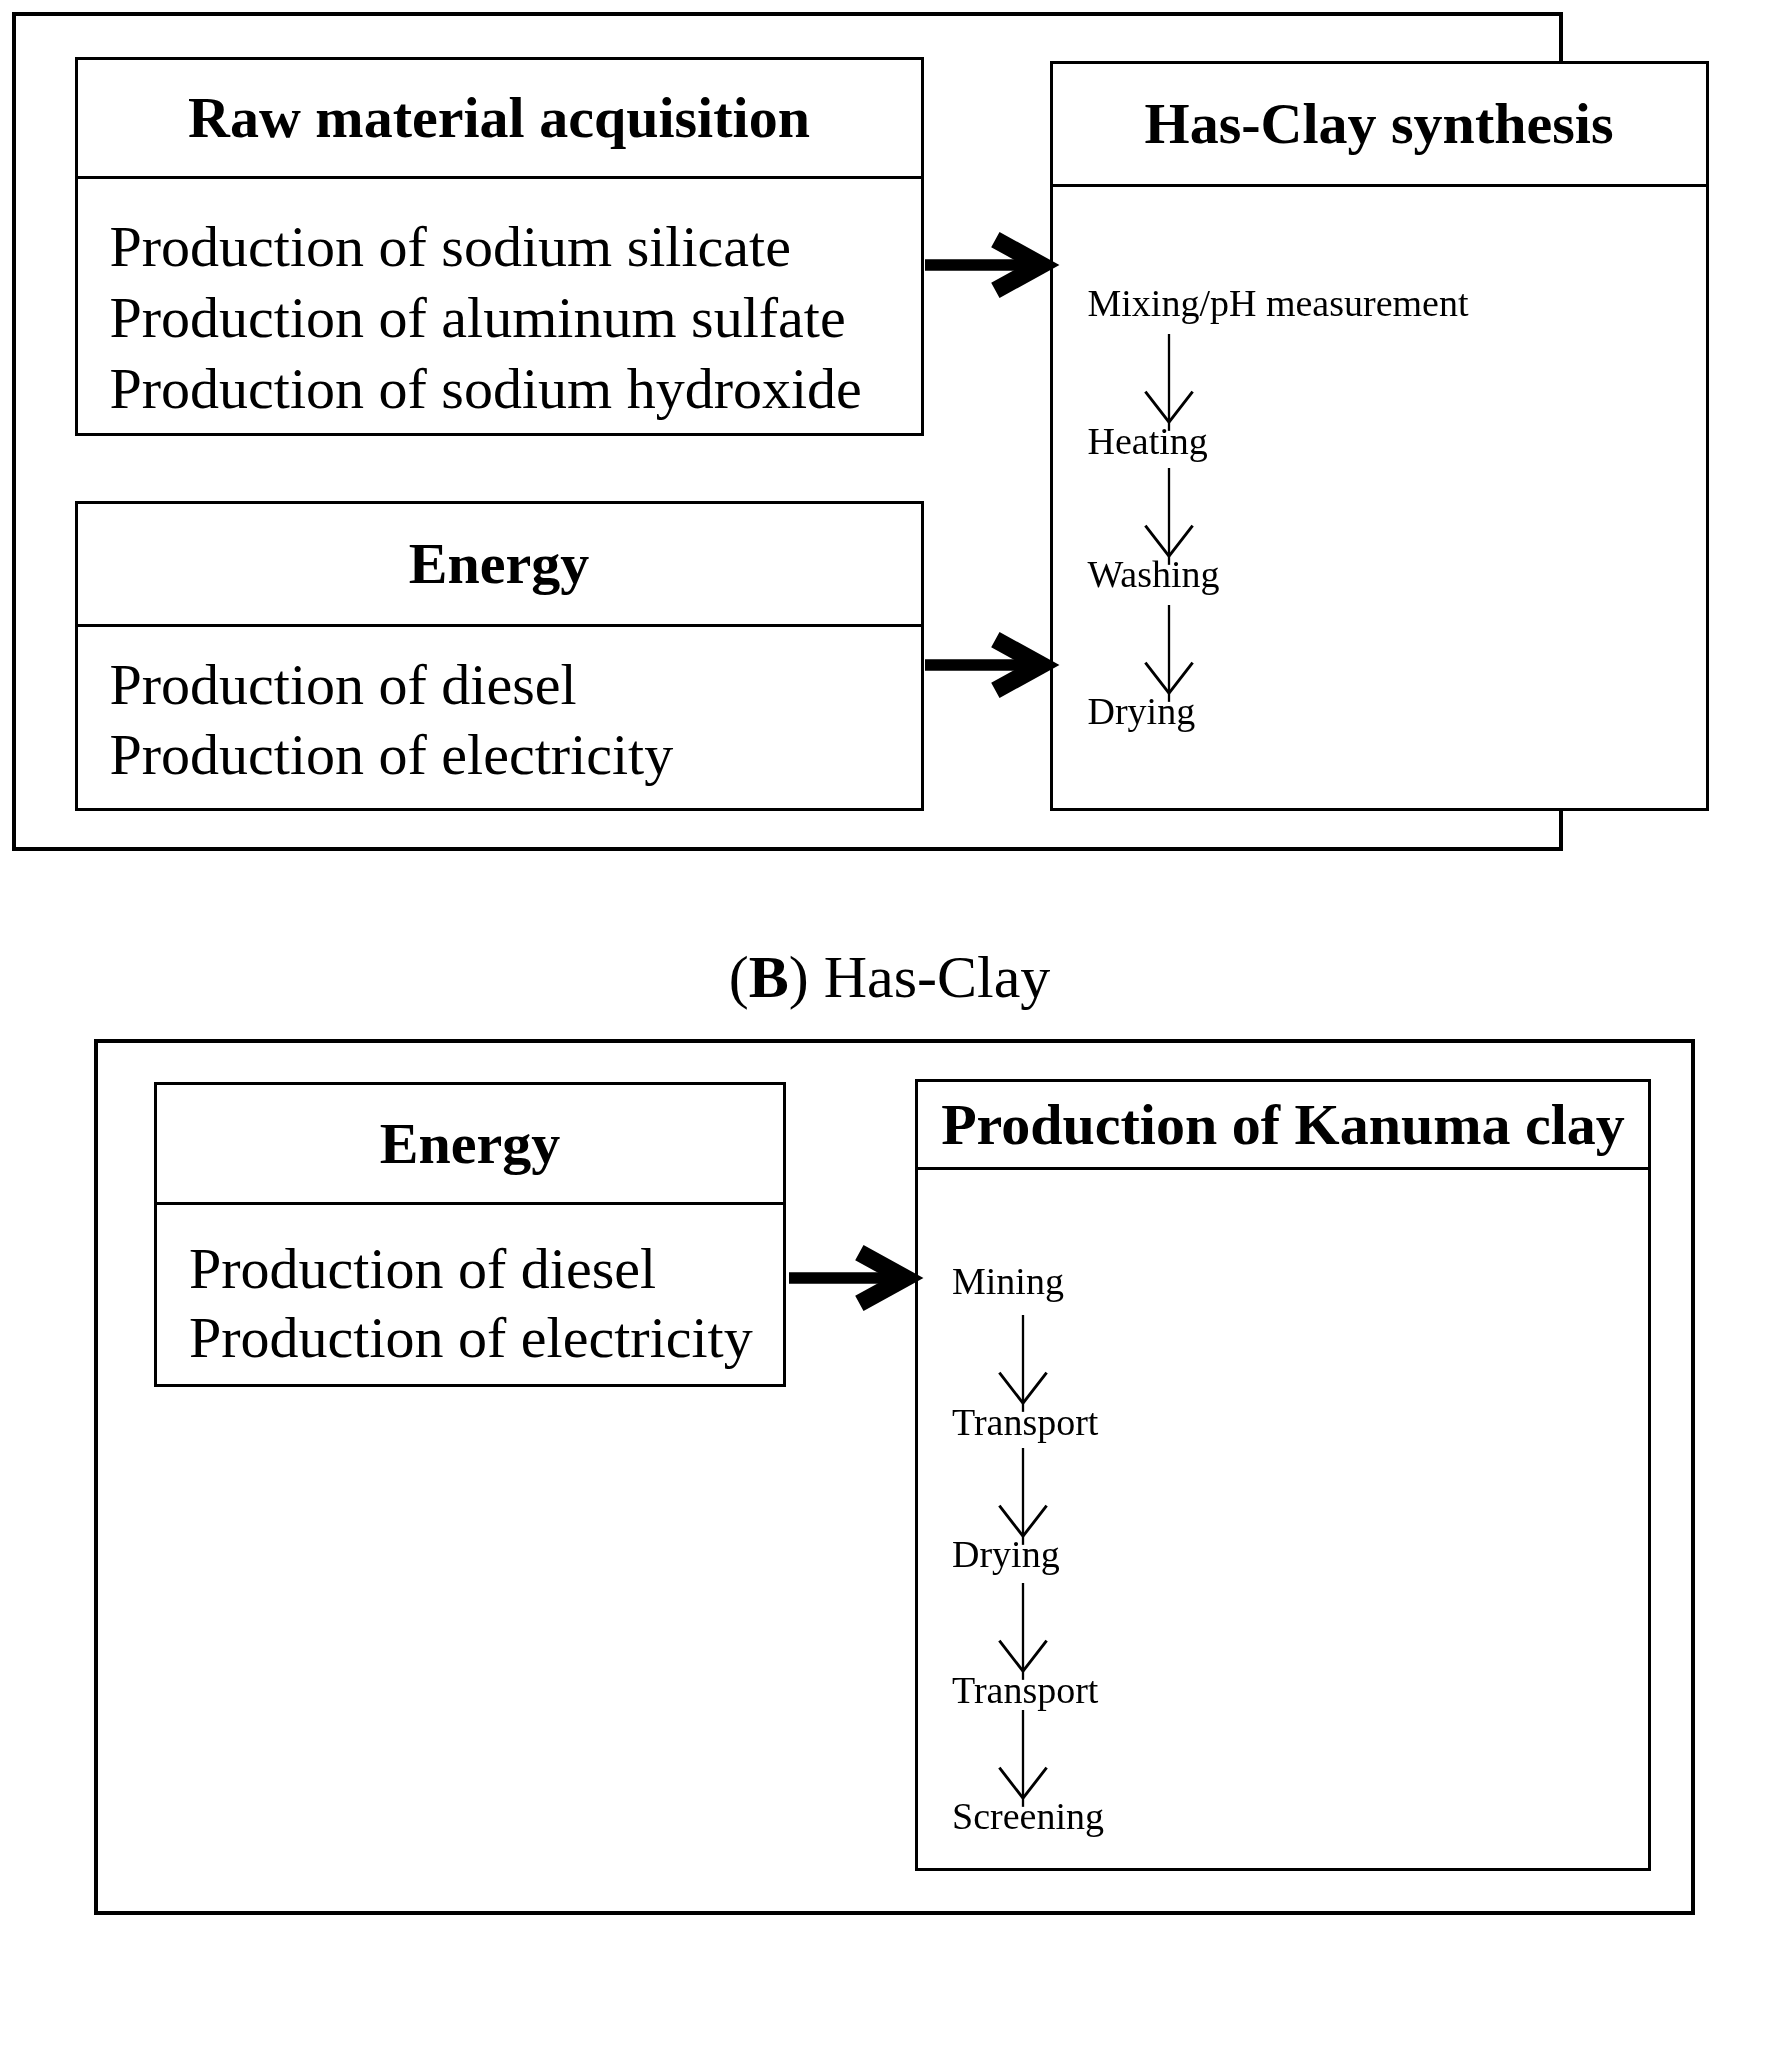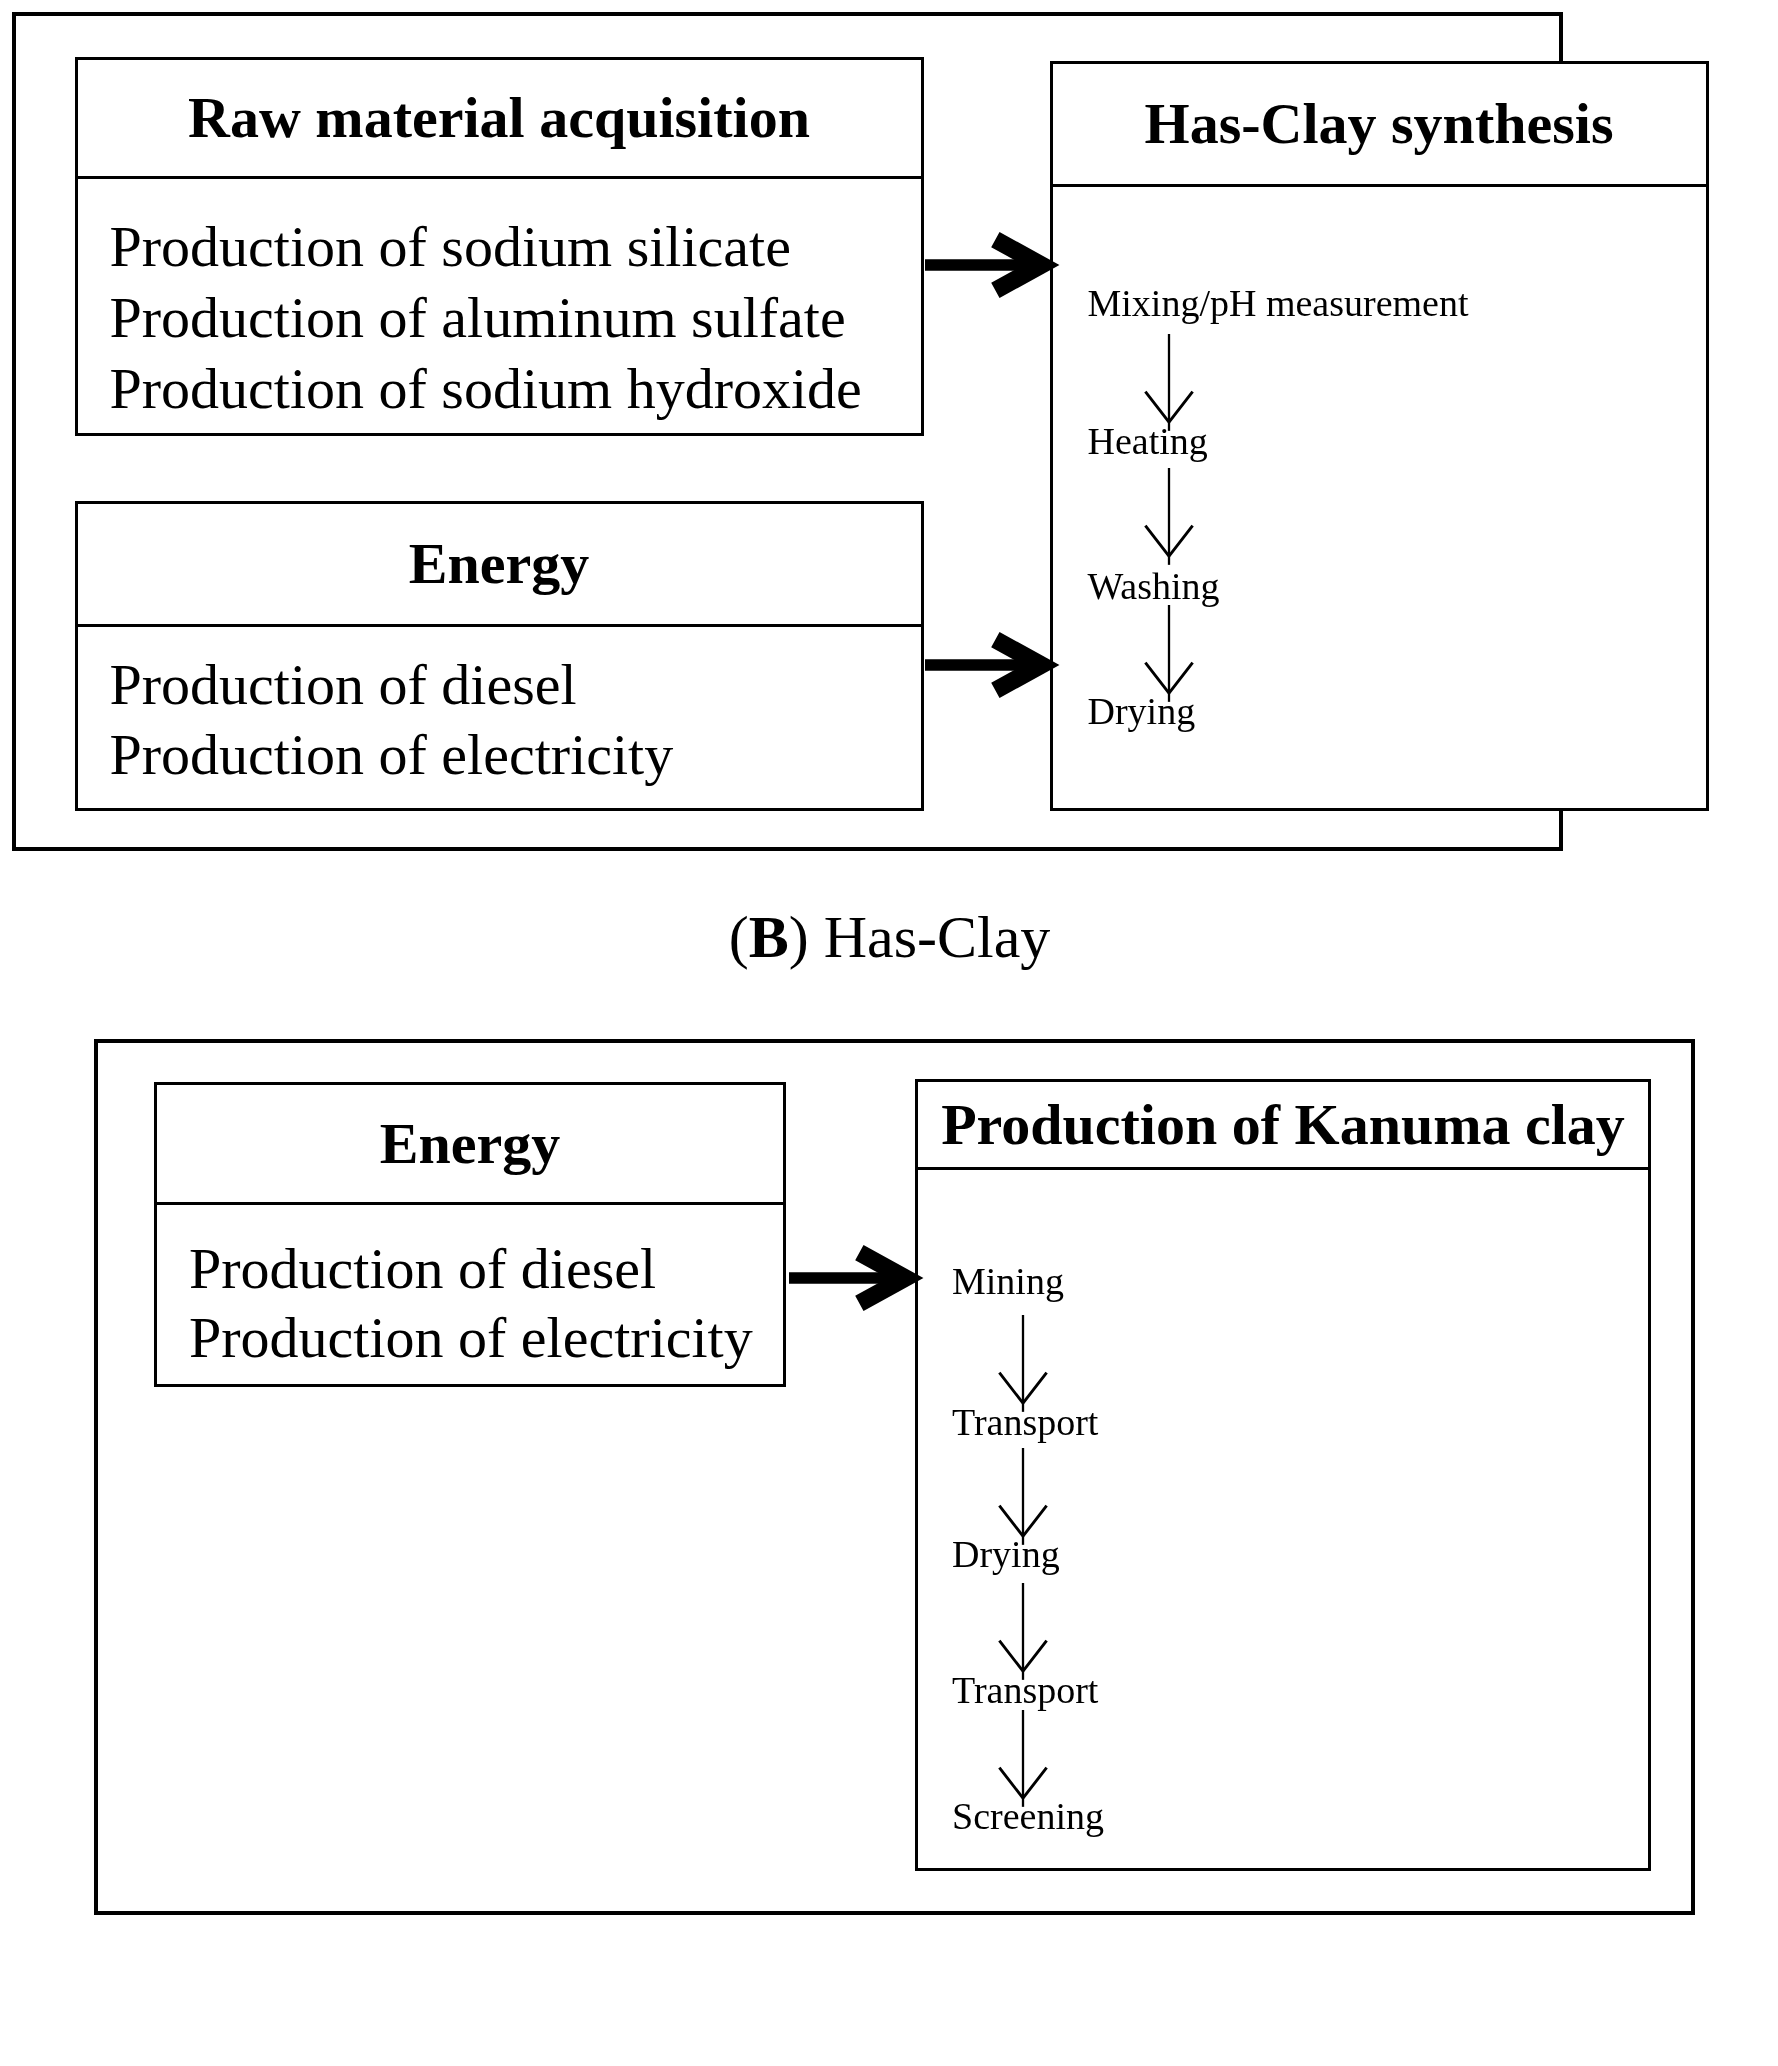--- a/index.html
+++ b/index.html
@@ -46,20 +46,21 @@
   }
   .caption {
     position: absolute;
     left: 0;
     width: 100%;
     height: 78px;
     line-height: 78px;
     text-align: center;
     font-size: 60px;
     white-space: nowrap;
+    margin-top: 40px;
   }
   svg.icon { position: absolute; display: block; overflow: visible; }
   svg.icon .stroke { stroke: #000000; fill: none; }
 </style>
 </head>
 <body>
 
 <div class="page">
 
   <section class="panel" id="panel-b">
@@ -79,21 +80,21 @@
         <div>Production of diesel</div>
         <div>Production of electricity</div>
       </div>
     </div>
 
     <div class="box" style="left:1034px; top:45px; width:659px; height:750px;">
       <div class="box-header" style="height:123px;">Has-Clay synthesis</div>
 
       <div class="flow-step" style="left:35px; top:210px;">Mixing/pH measurement</div>
       <div class="flow-step" style="left:35px; top:348px;">Heating</div>
-      <div class="flow-step" style="left:35px; top:481px;margin-top:12px;">Washing</div>
+      <div class="flow-step" style="left:35px; top:481px;">Washing</div>
       <div class="flow-step" style="left:35px; top:618px;">Drying</div>
 
       <svg class="icon" style="left:90px; top:270px;" width="52" height="98" viewBox="0 0 90 170">
         <line class="stroke" x1="45" y1="0" x2="45" y2="168" stroke-width="4"></line>
         <polyline class="stroke" points="4,100 45,153 86,100" stroke-width="5"></polyline>
       </svg>
       <svg class="icon" style="left:90px; top:404px;" width="52" height="98" viewBox="0 0 90 170">
         <line class="stroke" x1="45" y1="0" x2="45" y2="168" stroke-width="4"></line>
         <polyline class="stroke" points="4,100 45,153 86,100" stroke-width="5"></polyline>
       </svg>

